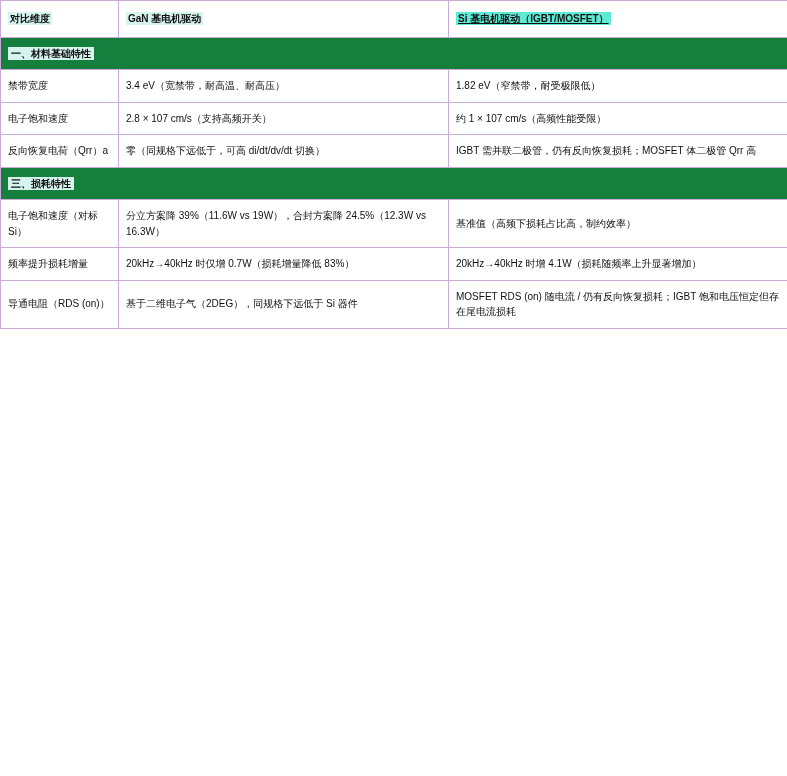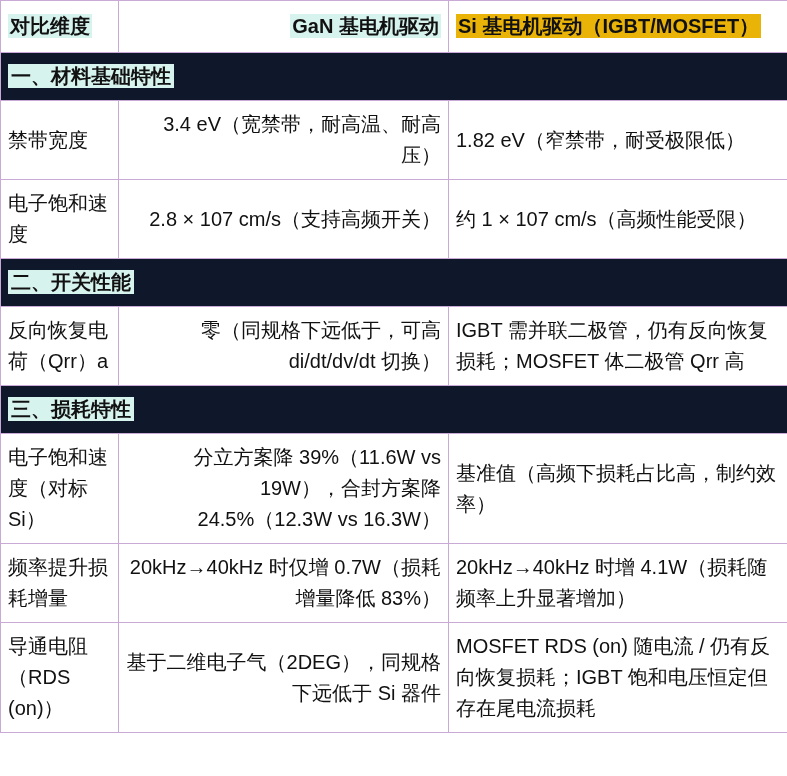--- a/index.html
+++ b/index.html
@@ -15,61 +15,61 @@
   }
   table.cmp {
     border-collapse: collapse;
     width: 787px;
     table-layout: fixed;
   }
   table.cmp td, table.cmp th {
     border: 1px solid #c9a9d6;
     vertical-align: middle;
     padding: 8px 7px;
-    font-size: 20px;
+    font-size: 10px;
     line-height: 1.55;
     word-break: break-word;
   }
   col.c0 { width: 118px; }
   col.c1 { width: 330px; }
   col.c2 { width: 339px; }
 
   
   tr.head td {
     background: #ffffff;
     font-weight: bold;
     border-color: #c9a9d6;
     padding-top: 10px;
     padding-bottom: 10px;
   }
   .hl-span {
     background: #d7f3ee;
     padding: 1px 2px;
   }
   .hl-span.pink {
-    background: #eab308;
+    background: #5eead4;
+    text-decoration: underline;
   }
   
   tr.section td {
     font-weight: bold;
-    background: #0f172a;
+    background: #15803d;
     padding-top: 8px;
     padding-bottom: 8px;
   }
   .sec-label {
     background: #d7f3ee;
     padding: 1px 3px;
   }
   td.col0 {
     font-size: 14px;
   }
   td.col1 {
     border-left-color: #b98fd0;
     border-right-color: #b98fd0;
-    text-align: right;
   }
 </style>
 </head>
 <body>
 
 <table class="cmp">
   <colgroup>
     <col class="c0">
       <col class="c1">
       <col class="c2">
@@ -96,25 +96,20 @@
       <td class="col0">禁带宽度</td>
       <td class="col1">3.4 eV（宽禁带，耐高温、耐高压）</td>
       <td>1.82 eV（窄禁带，耐受极限低）</td>
     </tr>
     <tr>
       <td class="col0">电子饱和速度</td>
       <td class="col1">2.8 × 107 cm/s（支持高频开关）</td>
       <td>约 1 × 107 cm/s（高频性能受限）</td>
     </tr>
 
-    <tr class="section">
-      <td colspan="3">
-        <span class="sec-label">二、开关性能</span>
-      </td>
-    </tr>
     <tr>
       <td class="col0">反向恢复电荷（Qrr）a</td>
       <td class="col1">零（同规格下远低于，可高 di/dt/dv/dt 切换）</td>
       <td>IGBT 需并联二极管，仍有反向恢复损耗；MOSFET 体二极管 Qrr 高</td>
     </tr>
 
     <tr class="section">
       <td colspan="3">
         <span class="sec-label">三、损耗特性</span>
       </td>

